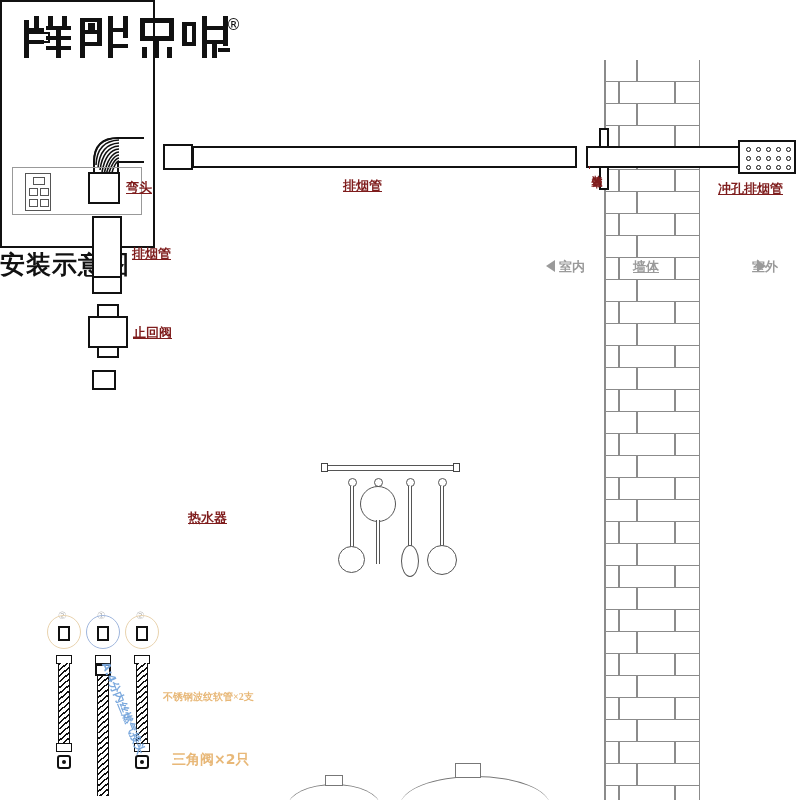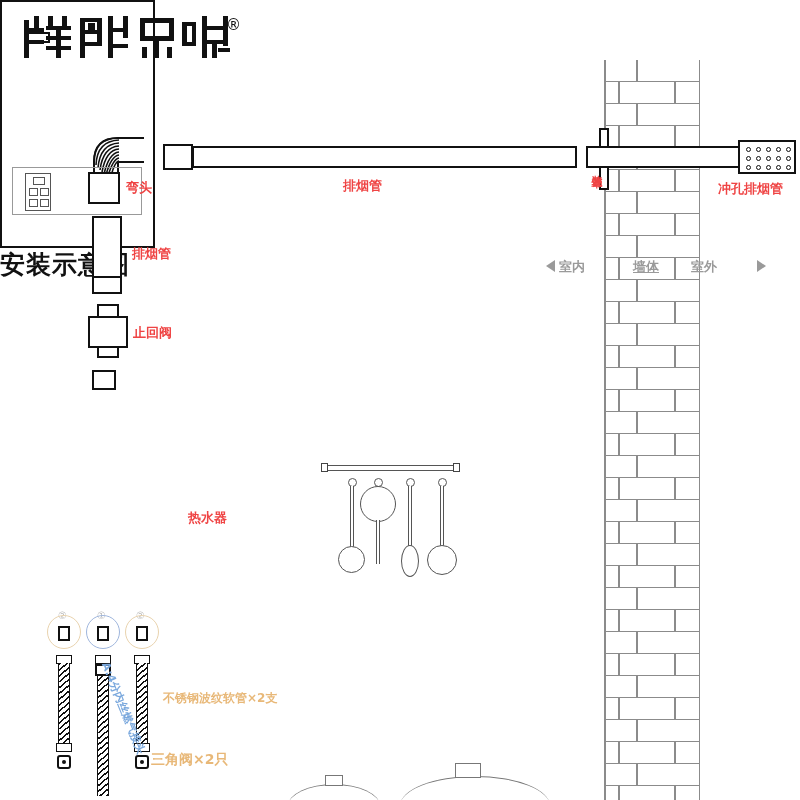--- a/index.html
+++ b/index.html
@@ -5,21 +5,21 @@
   html,body{margin:0;padding:0;}
   body{
     width:800px;height:800px;overflow:hidden;
     background:#ffffff;
     font-family:"DejaVu Sans","Liberation Sans",sans-serif;
     position:relative;
   }
   #stage{position:absolute;left:0;top:0;width:800px;height:800px;}
   .abs{position:absolute;}
   .lbl{position:absolute;white-space:nowrap;font-weight:bold;}
-  .lbl-red{color:#ef4444;}
+  .lbl-red{color:#7f1d1d;text-decoration:underline;}
   .lbl-gray{color:#9a9a9a;}
   .lbl-blue{color:#7aa8dd;}
   .lbl-tan{color:#e8b878;}
 
   
   #logo{left:22px;top:14px;width:215px;height:50px;}
   #logo .reg{position:absolute;right:-4px;top:2px;font-size:15px;color:#111;}
 
   
   .box{position:absolute;border:2px solid #111;background:#fff;box-sizing:border-box;}
@@ -383,20 +383,20 @@
   <div class="lbl lbl-red" style="left:343px;top:177px;font-size:13px;">排烟管</div>
   <div class="lbl lbl-red" style="left:133px;top:324px;font-size:13px;">止回阀</div>
   <div class="lbl lbl-red" style="left:188px;top:509px;font-size:13px;">热水器</div>
 
   <div class="lbl lbl-red vtext" style="left:588px;top:166px;font-size:11px;">装饰罩</div>
   <div class="lbl lbl-red" style="left:718px;top:180px;font-size:13px;">冲孔排烟管</div>
 
   <div class="arrowL" style="left:546px;top:260px;"></div>
   <div class="lbl lbl-gray" style="left:559px;top:258px;font-size:13px;">室内</div>
   <div class="lbl lbl-gray" style="left:633px;top:258px;font-size:13px;text-decoration:underline;">墙体</div>
-  <div class="lbl lbl-gray" style="left:691px;top:258px;font-size:13px;">室外</div>
+  <div class="lbl lbl-gray" style="left:752px;top:258px;font-size:13px;">室外</div>
   <div class="arrowR" style="left:757px;top:260px;"></div>
 
   <div class="lbl lbl-blue" style="left:112px;top:660px;font-size:11px;transform:rotate(68deg);transform-origin:left top;">A:4分内丝燃气接头</div>
-  <div class="lbl lbl-tan" style="left:163px;top:690px;font-size:12px;">不锈钢波纹软管×2支</div>
-  <div class="lbl lbl-tan" style="left:151px;top:751px;font-size:14px;">三角阀×2只</div>
+  <div class="lbl lbl-tan" style="left:163px;top:690px;font-size:10px;font-family:Liberation Serif, serif;">不锈钢波纹软管×2支</div>
+  <div class="lbl lbl-tan" style="left:172px;top:751px;font-size:14px;">三角阀×2只</div>
 
 </div>
 
 </body></html>

